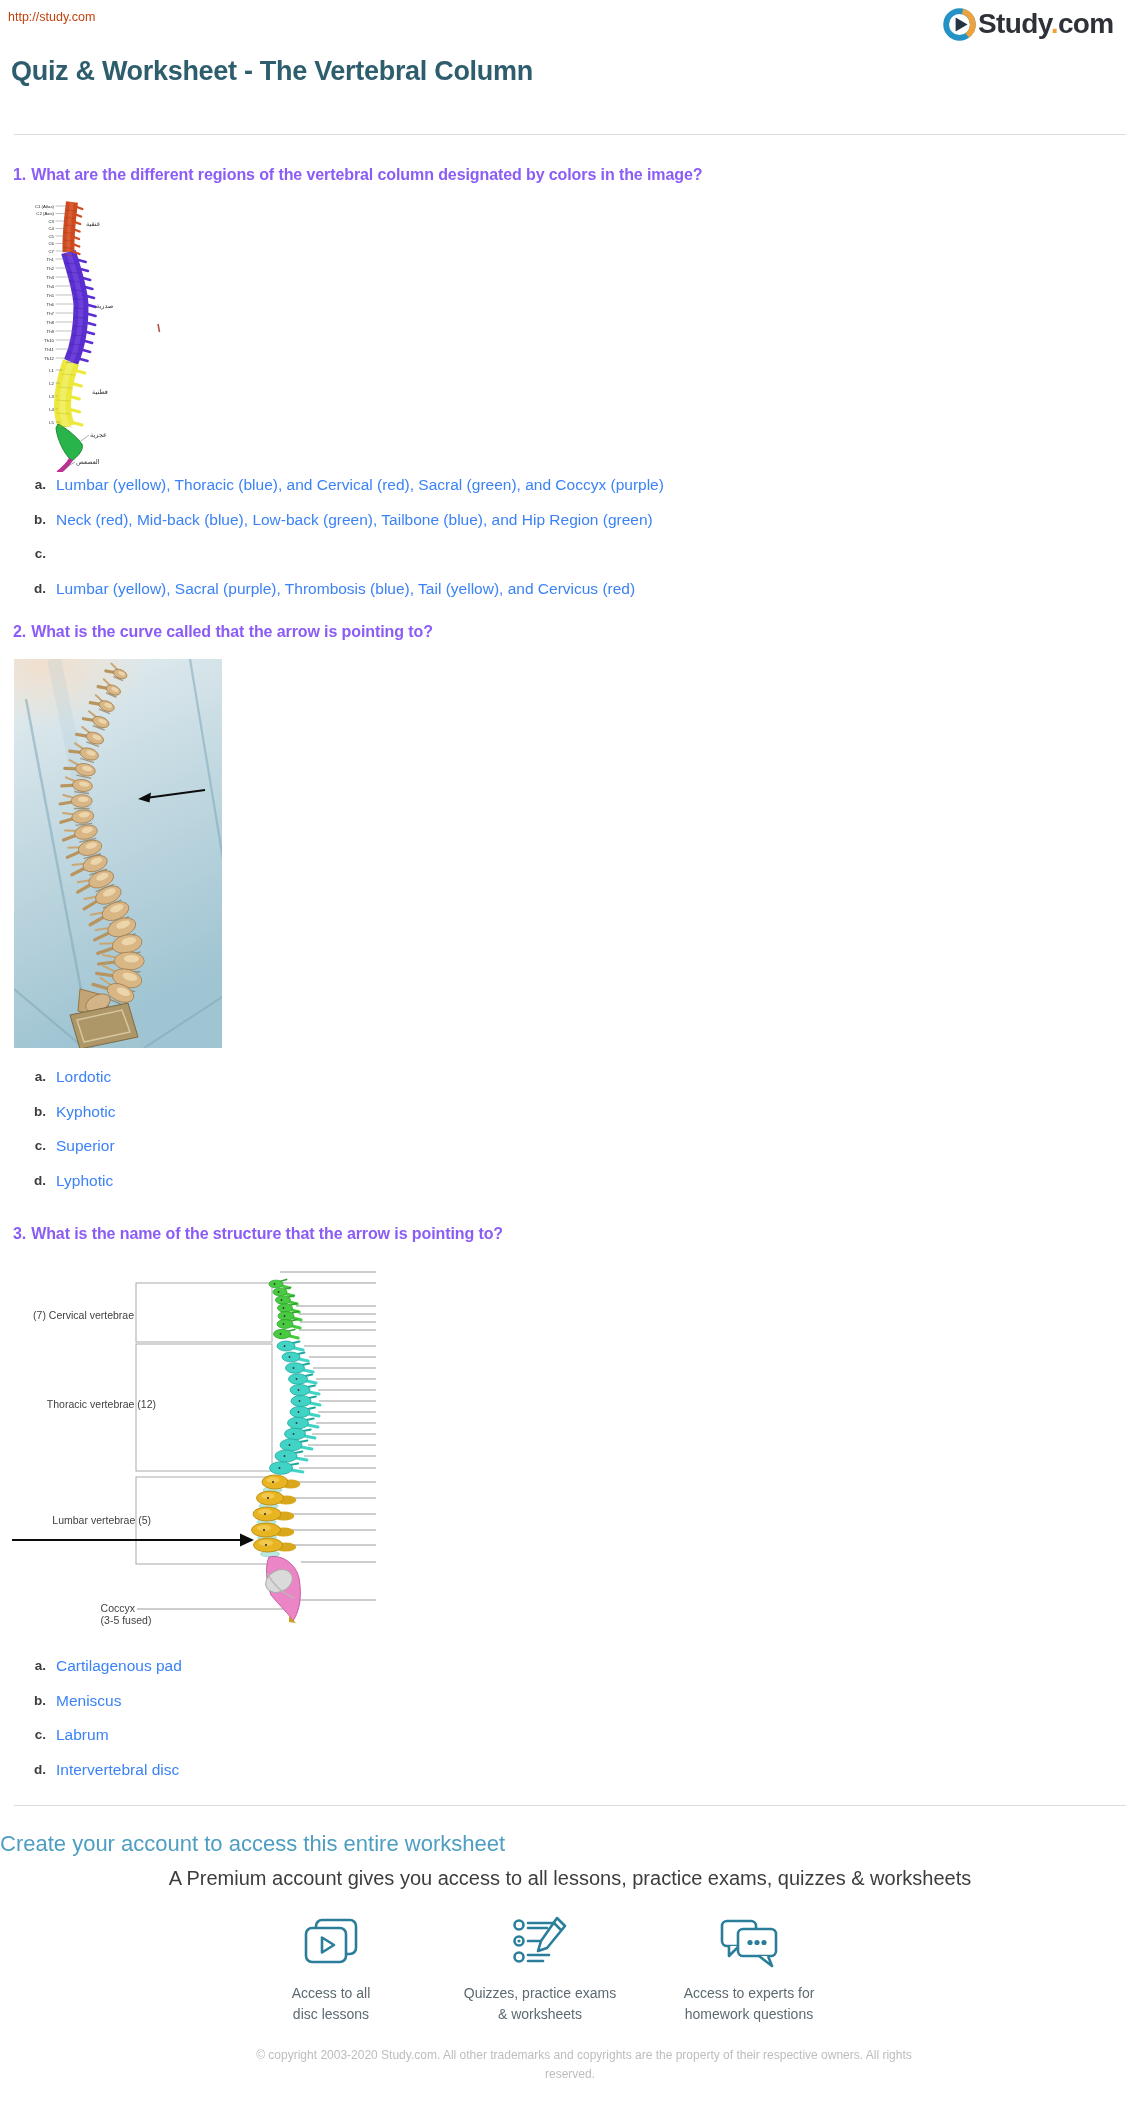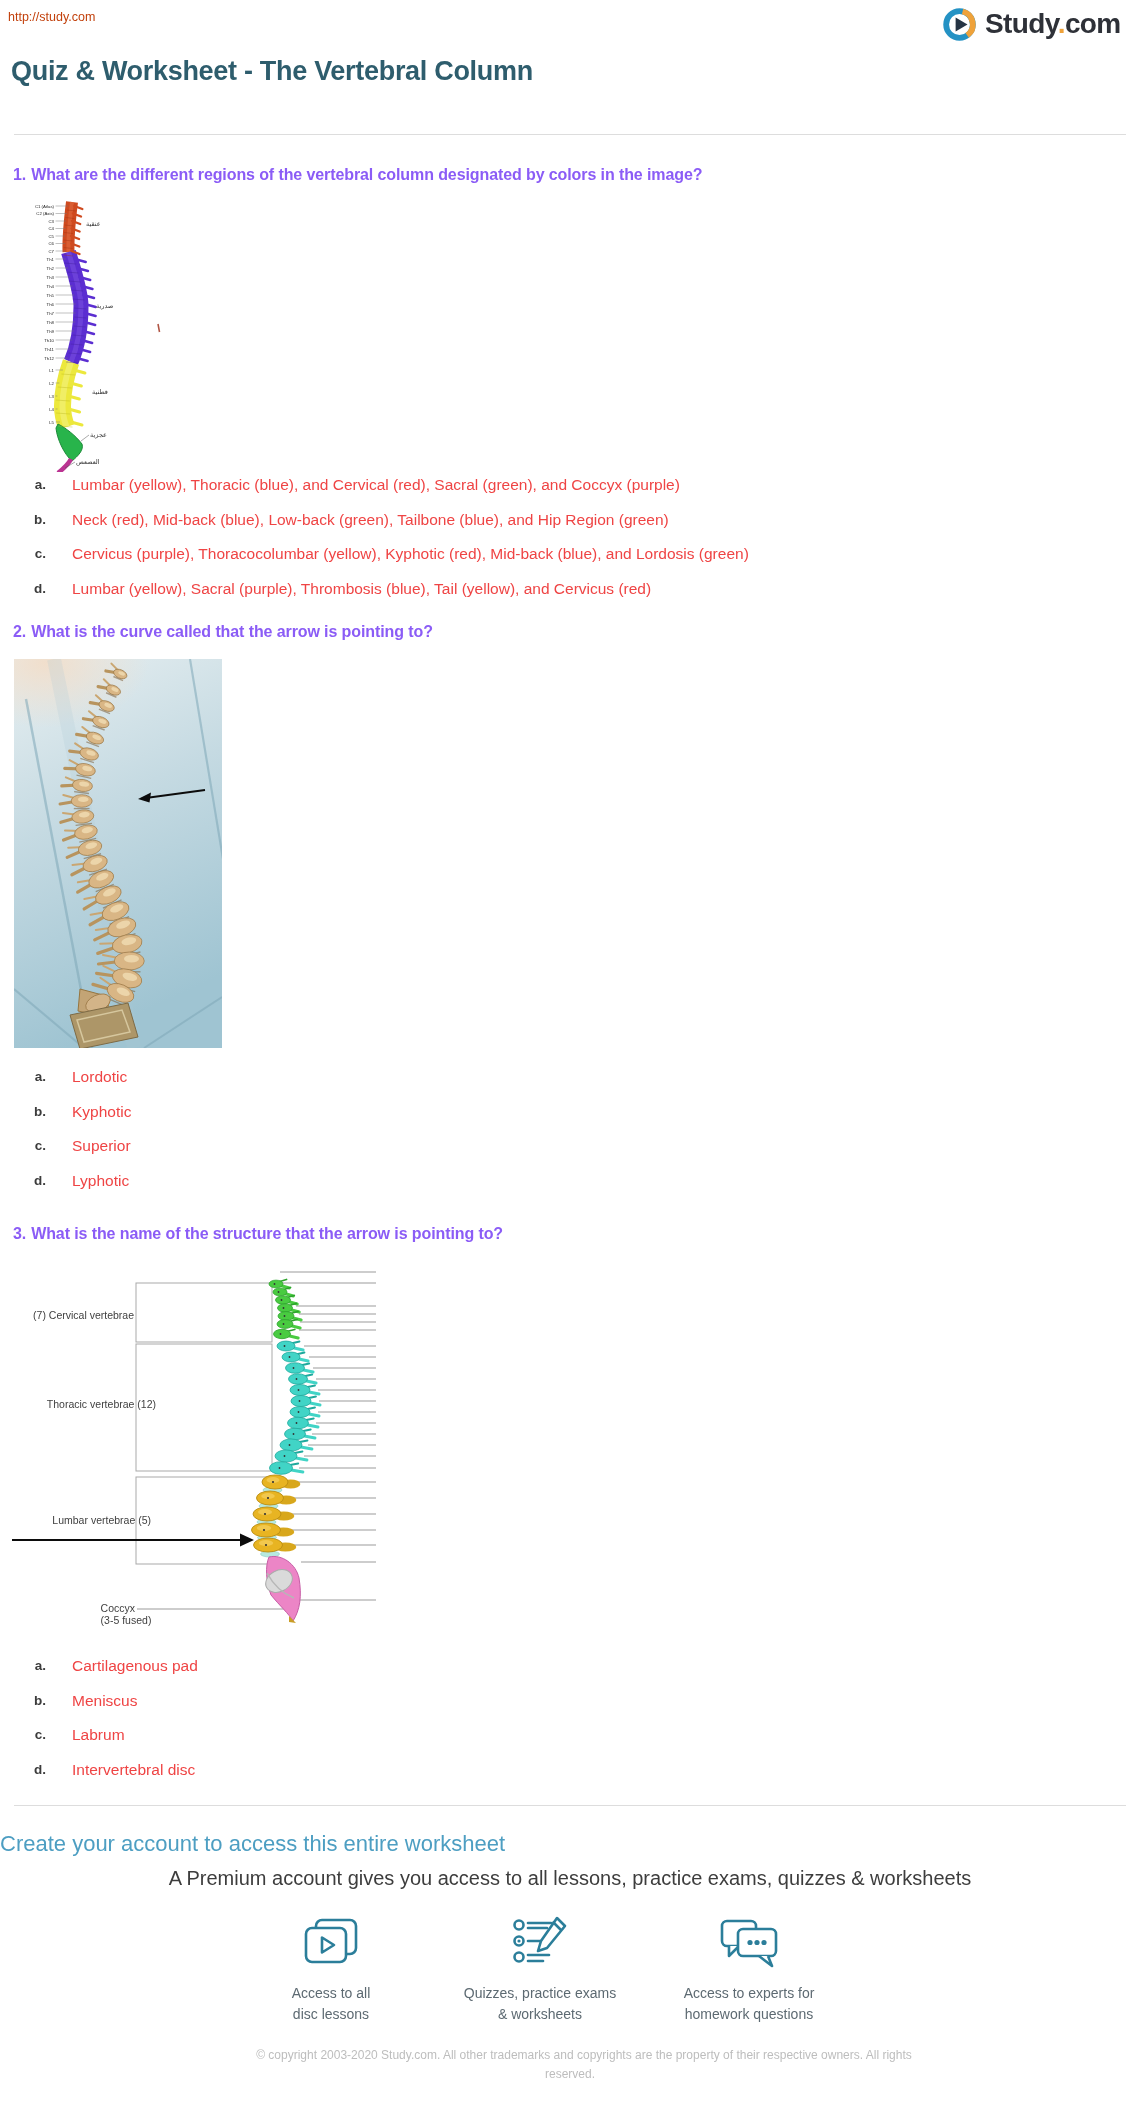--- a/index.html
+++ b/index.html
@@ -6,30 +6,30 @@
   html,body { background:#fff; }
   body {
     position:relative; width:1140px; height:2107px;
     font-family:"Liberation Sans","DejaVu Sans",sans-serif;
     color:#444; overflow:hidden;
   }
   .abs { position:absolute; }
   .url-text { left:8px; top:10px; font-size:12.5px; color:#c2410c; }
   .logo { top:4px; left:941px; display:flex; align-items:center; height:40px; }
   .logo svg { display:block; }
-  .logo-text { font-size:28px; font-weight:bold; color:#2e3138; letter-spacing:-0.6px; margin-left:7px; }
+  .logo-text { font-size:28px; font-weight:bold; color:#2e3138; letter-spacing:-0.6px; }
   .logo-dot { color:#efa23a; }
   .page-title { left:11px; top:56px; font-size:27px; font-weight:bold; color:#2e5d6d; letter-spacing:-0.3px; }
   .divider { left:14px; width:1112px; height:1px; background:#dddddd; }
   .q-head { left:13px; font-size:16px; font-weight:bold; color:#8b5cf6; letter-spacing:-0.1px; }
   .q-head .qnum { margin-right:5px; }
   .answers { left:0; width:900px; }
   .answer-row { display:flex; margin-bottom:13px; line-height:21.5px; }
   .answer-letter { display:inline-block; width:46px; text-align:right; font-weight:bold; font-size:13.5px; color:#3c3c3c; }
-  .answer-text { margin-left:26px; font-size:15.5px; color:#ef4444; }
+  .answer-text { margin-left:10px; font-size:15.5px; color:#3b82f6; }
   .fig { background:#fff; }
   .footer-heading { top:1831px; left:0; width:100%; font-size:22px; color:#4d9ec2; font-weight:normal; }
   .footer-sub { top:1867px; left:0; width:100%; text-align:center; font-size:20px; color:#3d3d3d; }
   .benefits { top:1916px; left:240px; width:600px; display:flex;gap:27px; }
   .benefit { width:200px; text-align:center; }
   .benefit svg { display:block; margin:0 auto; }
   .benefit-label { margin-top:9px; font-size:14px; color:#5d6a72; line-height:21px; }
   .copyright { left:0; width:100%; text-align:center; font-size:12px; color:#bdbdbd; line-height:19px; }
   .cr1 { top:2046px;padding-left:28px; } .cr2 { top:2065px; }
 </style>
@@ -174,21 +174,20 @@
   <div class="answer-row">
       <span class="answer-letter">a.</span>
       <span class="answer-text">Lumbar (yellow), Thoracic (blue), and Cervical (red), Sacral (green), and Coccyx (purple)</span>
     </div>
   <div class="answer-row">
       <span class="answer-letter">b.</span>
       <span class="answer-text">Neck (red), Mid-back (blue), Low-back (green), Tailbone (blue), and Hip Region (green)</span>
     </div>
   <div class="answer-row">
       <span class="answer-letter">c.</span>
-      <span class="answer-text">Cervicus (purple), Thoracocolumbar (yellow), Kyphotic (red), Mid-back (blue), and Lordosis (green)</span>
     </div>
   <div class="answer-row">
       <span class="answer-letter">d.</span>
       <span class="answer-text">Lumbar (yellow), Sacral (purple), Thrombosis (blue), Tail (yellow), and Cervicus (red)</span>
     </div>
 </div>
 
 <div class="abs q-head" style="top:623px">
   <span class="qnum">2.</span><span>What is the curve called that the arrow is pointing to?</span>
 </div>

